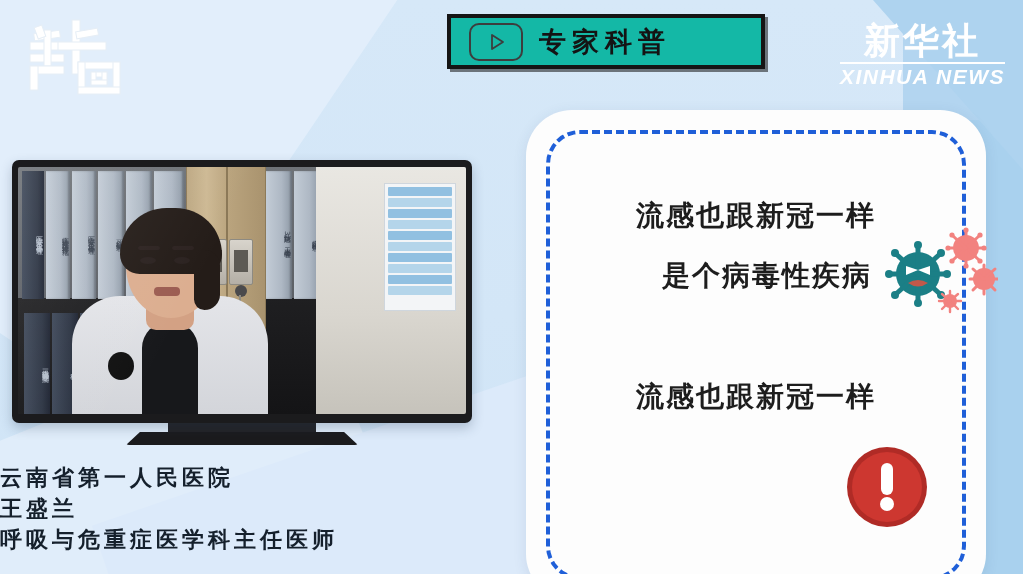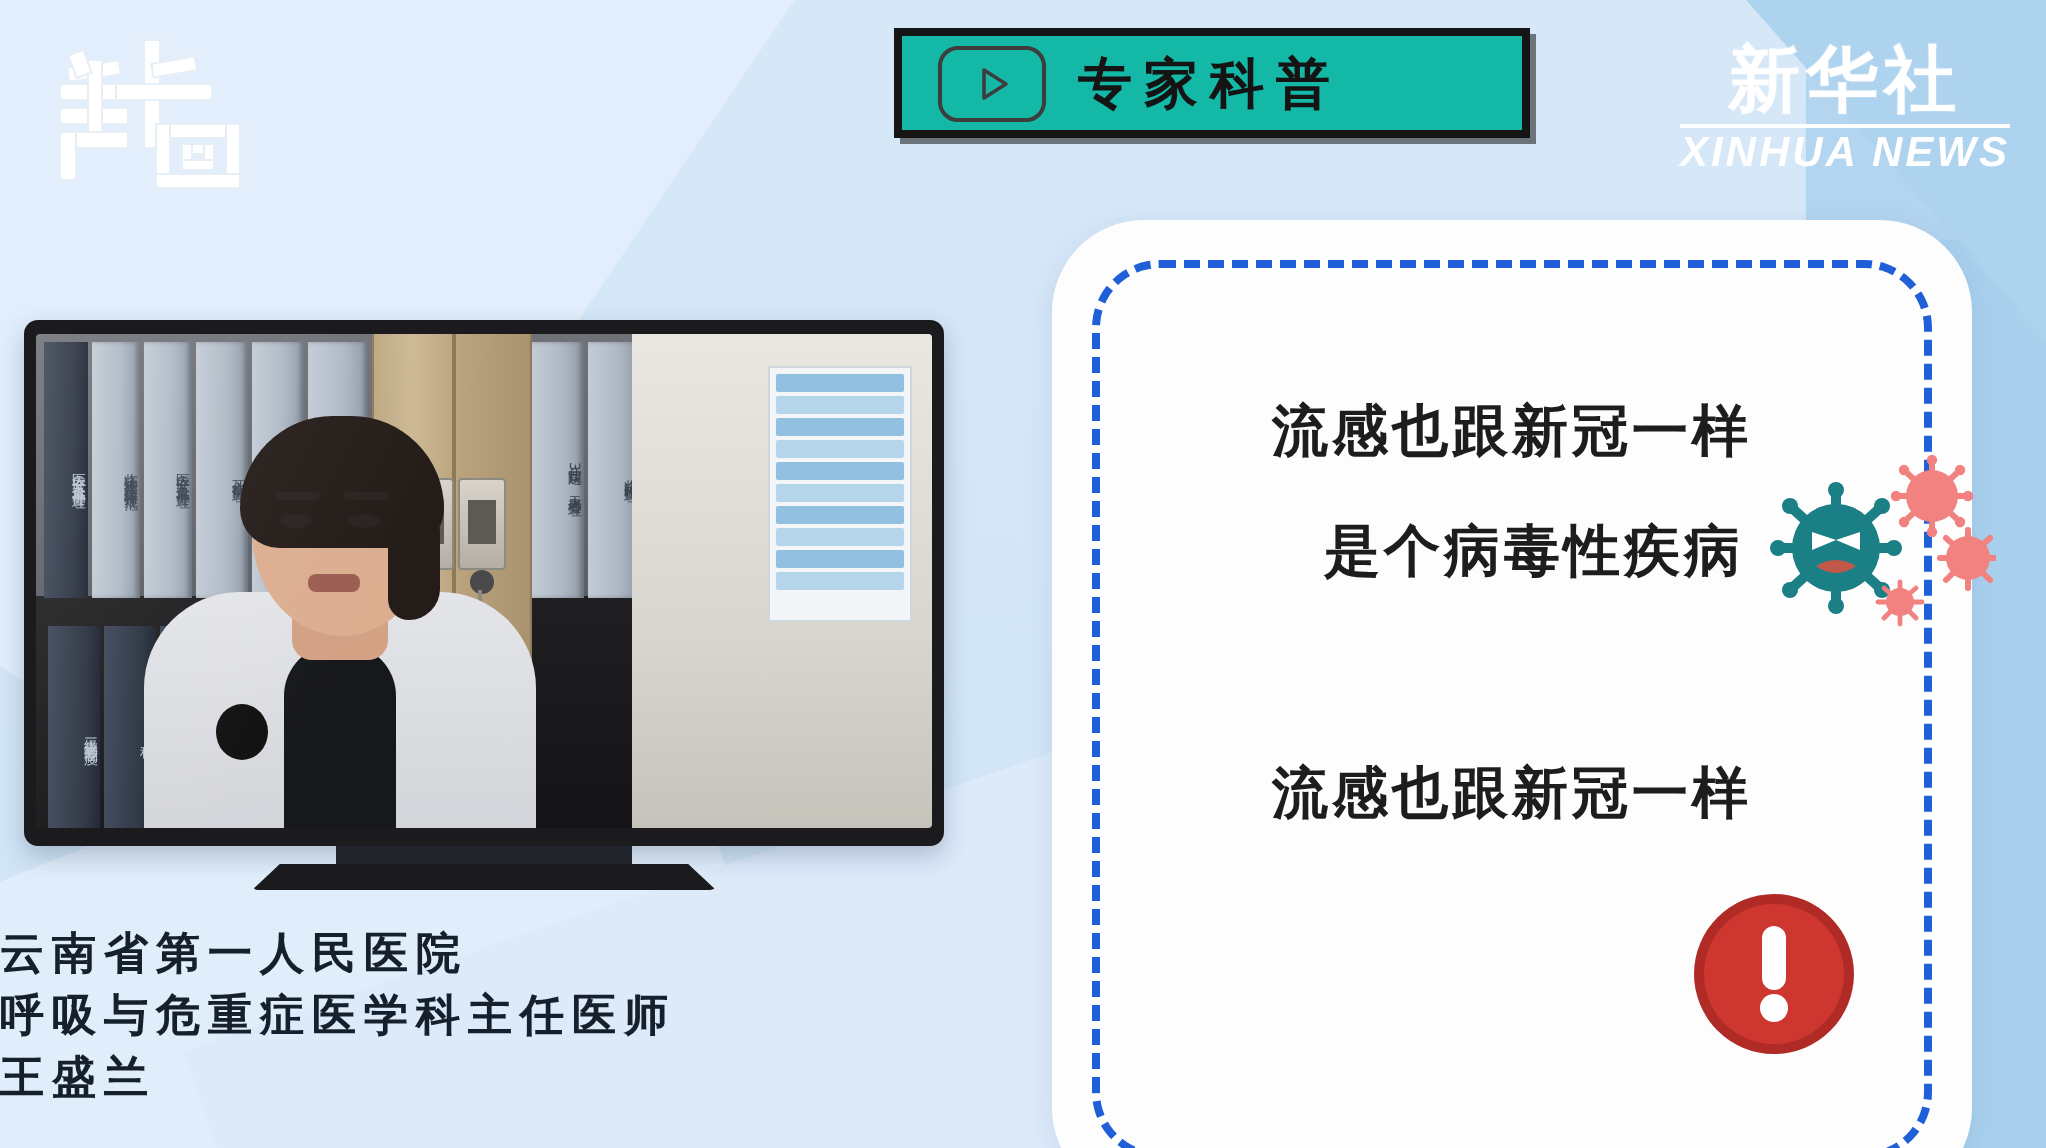--- a/index.html
+++ b/index.html
@@ -491,22 +491,22 @@
           </div>
 
           <div class="screen-gloss"></div>
         </div>
       </div>
     </div>
   </div>
 
   <div class="caption">
     <div>云南省第一人民医院</div>
+    <div>王盛兰</div>
     <div>呼吸与危重症医学科主任医师</div>
-    <div>王盛兰</div>
   </div>
 
   <div class="bubble">
     <div class="bubble-dash"></div>
 
     <div class="bubble-text">
       <div class="bubble-line">流感也跟新冠一样</div>
       <div class="bubble-line indent">是个病毒性疾病</div>
     </div>
 

